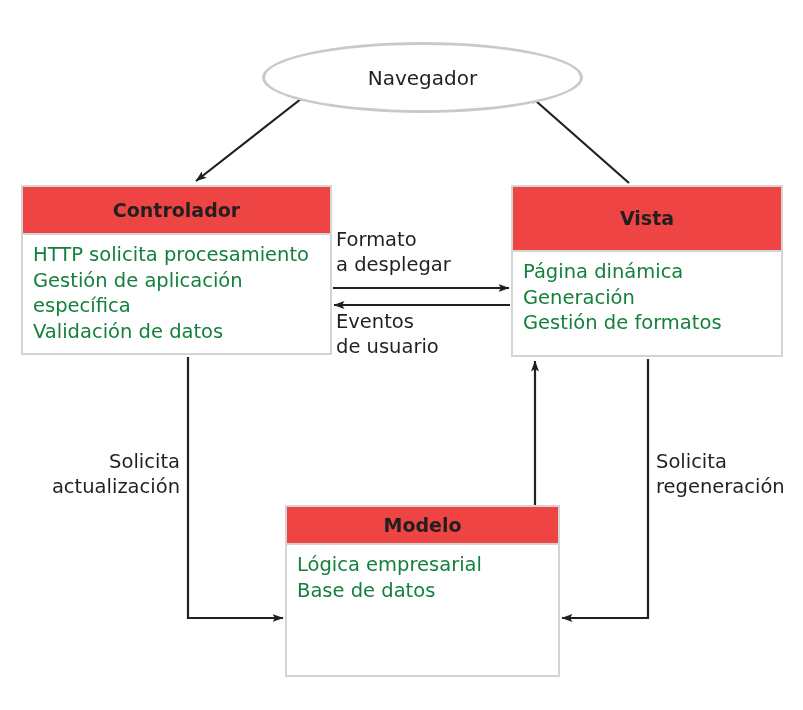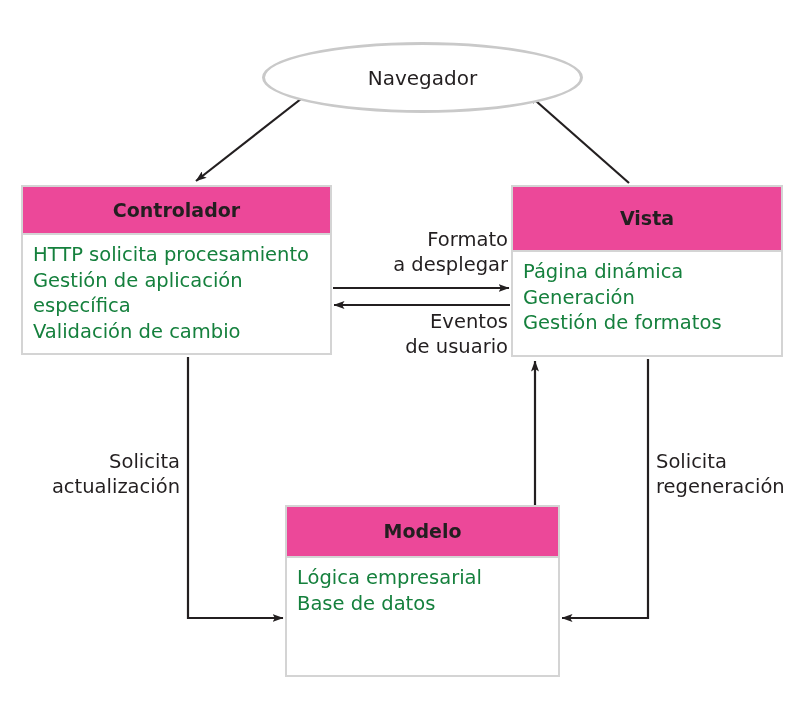--- a/index.html
+++ b/index.html
@@ -29,21 +29,21 @@
 
   
   .node-box {
     position: absolute;
     box-sizing: border-box;
     border: 2px solid #d4d4d4;
     background: #ffffff;
   }
   .node-header {
     box-sizing: border-box;
-    background: #ec4899;
+    background: #ef4444;
     border-bottom: 2px solid #d4d4d4;
     text-align: center;
     font-weight: bold;
     font-size: 19px;
     color: #231f20;
     line-height: 1;
     display: flex;
     align-items: center;
     justify-content: center;
   }
@@ -79,21 +79,21 @@
   }
 
   
   .edge-label {
     position: absolute;
     font-size: 19.5px;
     line-height: 1.28;
     color: #231f20;
     white-space: nowrap;
   }
-  .ta-center { text-align: right; }
+  .ta-center { text-align: left; }
   .ta-right  { text-align: right; }
   .ta-left   { text-align: left; }
 </style>
 </head>
 <body>
 
 <div id="diagram-root">
 
   <svg id="edge-layer" viewBox="0 0 803 710" xmlns="http://www.w3.org/2000/svg">
     <defs>
@@ -134,35 +134,35 @@
   <div id="browser-ellipse">
     <span class="ellipse-label">Navegador</span>
   </div>
 
   <div class="node-box" style="left:21px; top:185px; width:311px; height:170px;">
     <div class="node-header" style="height:48px;">Controlador</div>
     <div class="node-body">
       <div>HTTP solicita procesamiento</div>
       <div>Gestión de aplicación</div>
       <div>específica</div>
-      <div>Validación de cambio</div>
+      <div>Validación de datos</div>
     </div>
   </div>
 
   <div class="node-box" style="left:511px; top:185px; width:272px; height:172px;">
     <div class="node-header" style="height:65px;">Vista</div>
     <div class="node-body">
       <div>Página dinámica</div>
       <div>Generación</div>
       <div>Gestión de formatos</div>
     </div>
   </div>
 
   <div class="node-box" style="left:285px; top:505px; width:275px; height:172px;">
-    <div class="node-header" style="height:51px;">Modelo</div>
+    <div class="node-header" style="height:38px;">Modelo</div>
     <div class="node-body">
       <div>Lógica empresarial</div>
       <div>Base de datos</div>
     </div>
   </div>
 
   <div class="edge-label ta-center" style="left:336px; top:228px; width:172px;">
     <div>Formato</div>
     <div>a desplegar</div>
   </div>

